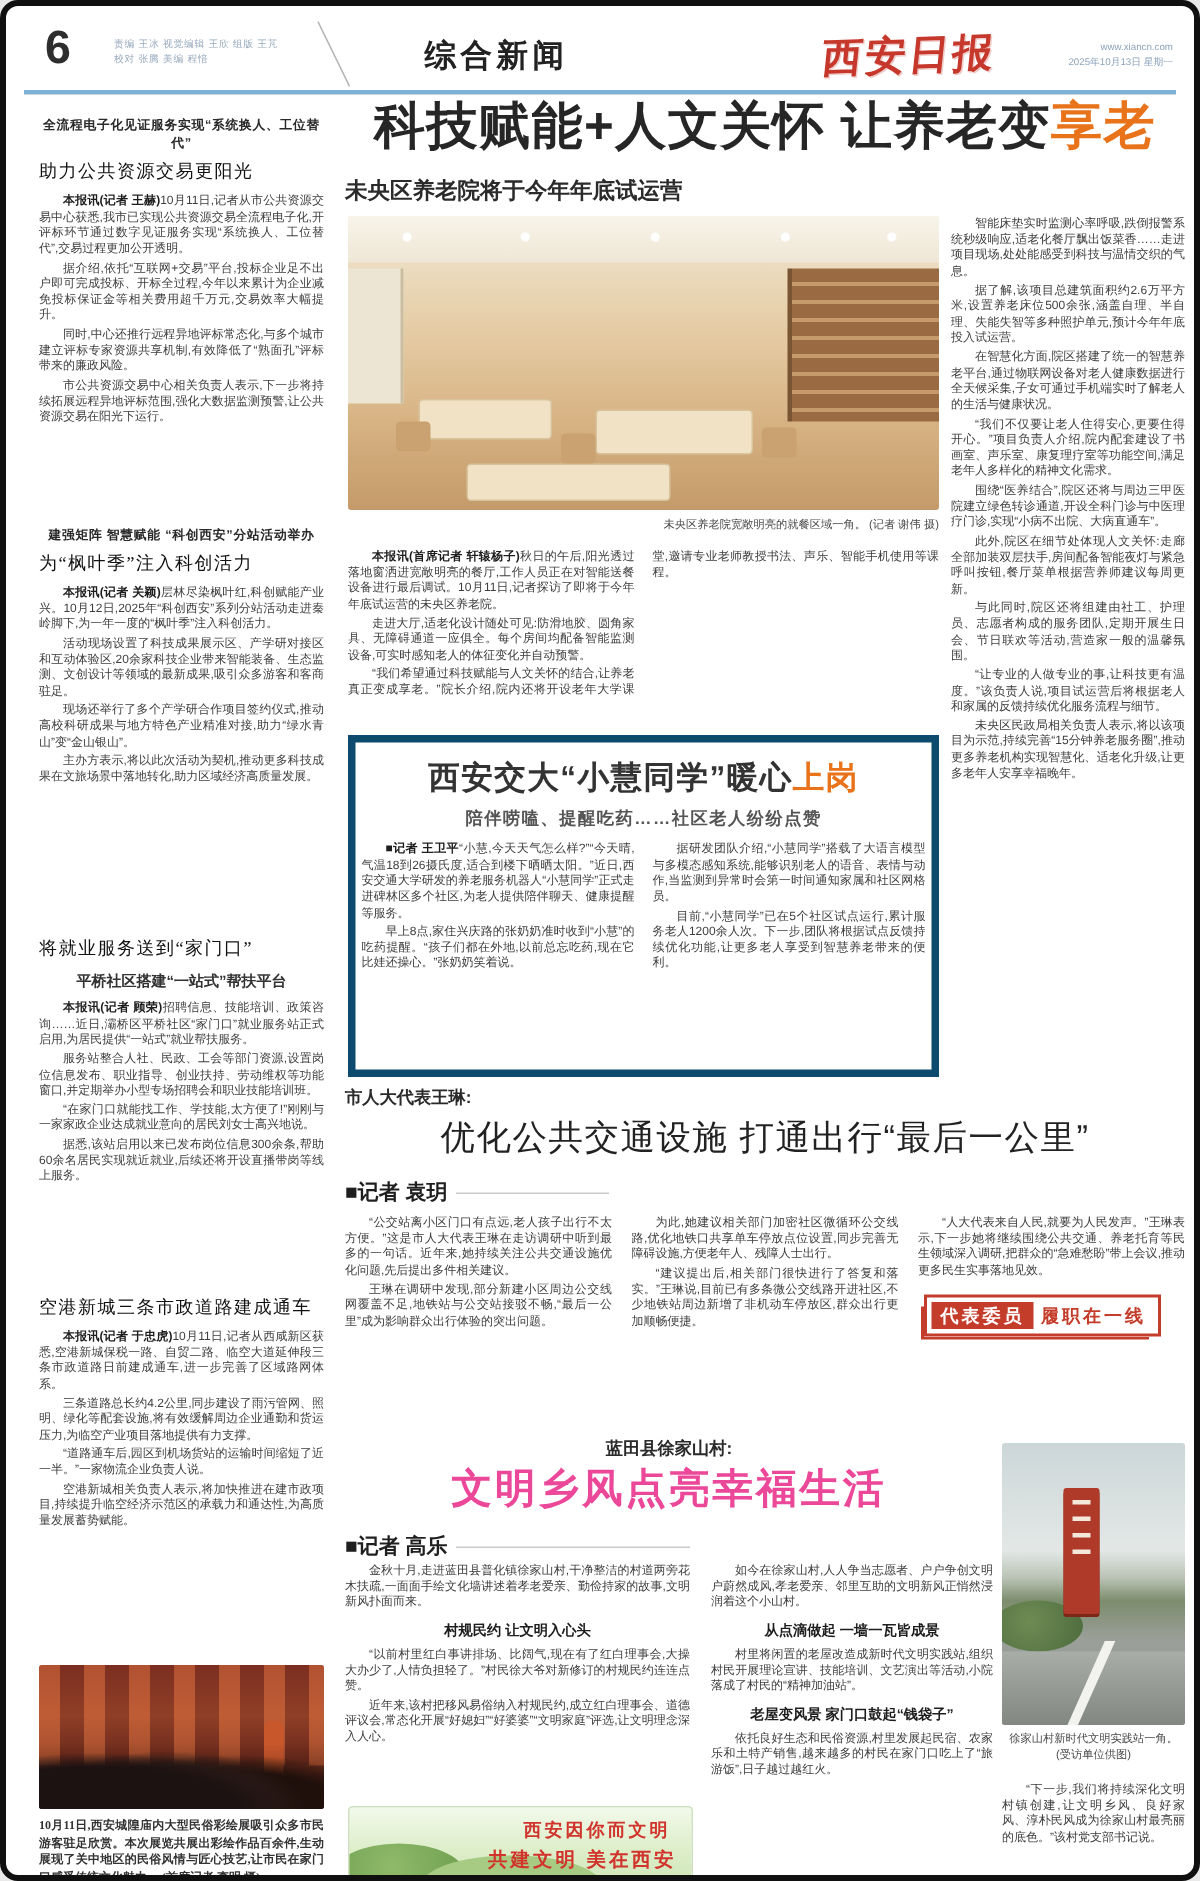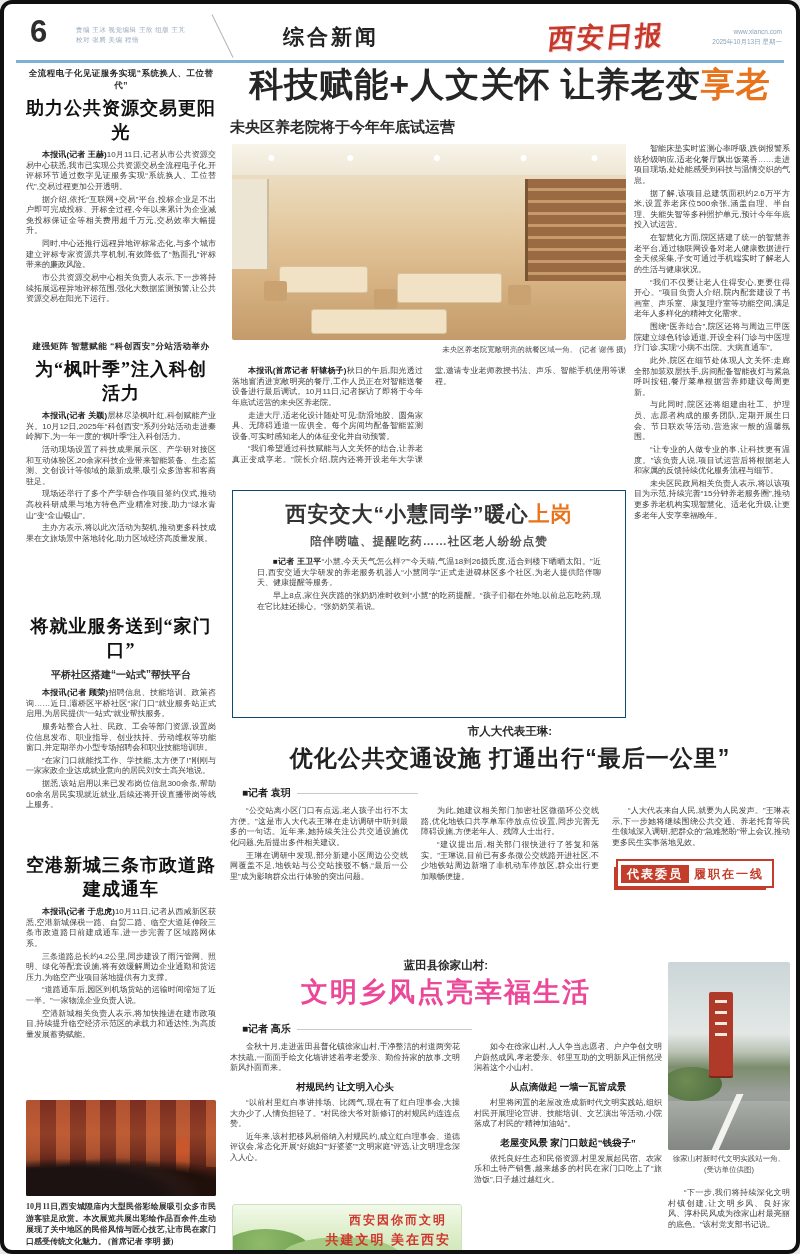--- a/index.html
+++ b/index.html
@@ -12,30 +12,30 @@
   .slash{position:absolute;left:196px;top:-4px;width:1px;height:48px;background:#b4b4b4;transform:rotate(-26deg);}
   .section-title{position:absolute;left:246px;top:7px;font-size:21px;font-weight:900;color:#222;letter-spacing:3px;margin-left:11px;}
   .masthead{position:absolute;right:118px;top:3px;font-family:"Liberation Serif","DejaVu Serif",serif;
             font-size:27px;font-weight:bold;color:#c5382b;transform:rotate(-2deg) skewX(-8deg);
             letter-spacing:2px;text-shadow:1px 1px 0 rgba(197,56,43,.25);}
   .webdate{position:absolute;right:0;top:11px;text-align:right;font-size:6.5px;line-height:1.6;color:#8da3bb;}
   .rule-blue{position:absolute;left:12px;right:12px;top:56px;height:3px;background:#7fb0d6;}
   
   .para{margin:0 0 2px;font-size:8px;line-height:1.33;color:#3d3d3d;text-align:justify;text-indent:2em;}
   .para b{color:#1d1d1d;}
-  .byline{display:flex;align-items:center;gap:6px;font-size:10px;font-weight:bold;color:#1f1f1f;margin-left:12px;}
+  .byline{display:flex;align-items:center;gap:6px;font-size:14px;font-weight:bold;color:#1f1f1f;}
   .byline .rule{flex:1;border-top:1px solid #c9c9c9;}
   .subhd{font-size:9.5px;font-weight:800;text-align:center;margin:7px 0 4px;color:#1d1d1d;}
   .caption{font-size:7.5px;color:#4a4a4a;line-height:1.4;}
   
   .leftcol{position:absolute;left:22px;top:64px;width:190px;}
   .lart{overflow:hidden;margin-bottom:9px;}
   .lkicker{font-size:8.5px;font-weight:bold;color:#2a2a2a;text-align:center;letter-spacing:.5px;}
-  .lheadline{font-family:"Liberation Serif","DejaVu Serif",serif;font-size:18px;font-weight:700;
-             color:#111;text-align:center;letter-spacing:1px;margin:4px 0 6px;}
+  .lheadline{font-family:"Liberation Serif","DejaVu Serif",serif;font-size:12px;font-weight:400;
+             color:#111;text-align:left;letter-spacing:1px;margin:4px 0 6px;}
   .lsubhd{font-size:10px;font-weight:bold;color:#333;text-align:center;margin:0 0 6px;}
   
   .main{position:absolute;left:226px;top:62px;width:560px;height:1192px;}
   .main-hl{position:absolute;left:0;top:0;width:560px;text-align:center;font-size:34px;font-weight:700;
            color:#262626;letter-spacing:1px;line-height:1.1;}
   .main-sub{position:absolute;left:0;top:52px;width:560px;text-align:left;font-size:15px;font-weight:bold;color:#2b2b2b;}
   .accent{color:#e8731a;}
   
   .photo{position:relative;overflow:hidden;border-radius:2px;}
   .photo-main{position:absolute;left:2px;top:78px;width:394px;height:196px;
@@ -71,29 +71,29 @@
     background:radial-gradient(circle at 40% 40%,#6e8b54,#4c6b3c);}
   .pv-road{position:absolute;left:0;bottom:0;width:100%;height:26%;background:linear-gradient(180deg,#a9ada7,#838781);}
   .pv-stripe{position:absolute;left:46%;bottom:0;width:7px;height:30%;background:#f2f2ee;transform:skewX(-24deg);}
   
   .main-cap{position:absolute;left:2px;top:279px;width:394px;text-align:right;}
   .twocol{position:absolute;left:2px;top:300px;width:394px;height:118px;overflow:hidden;
           column-count:2;column-gap:12px;column-fill:auto;}
   .rightcol{position:absolute;left:404px;top:78px;width:156px;height:578px;overflow:hidden;}
   
   .boxart{position:absolute;left:2px;top:424px;width:394px;height:228px;box-sizing:border-box;
-          border:1px solid #0c4a6e;padding:9px 24px 8px;}
+          border:5px solid #0c4a6e;padding:9px 4px 8px;}
   .box-hl{text-align:center;font-size:21px;font-weight:900;color:#333;letter-spacing:1px;}
   .box-sub{text-align:center;font-size:11.5px;font-weight:bold;color:#555;margin-top:6px;letter-spacing:1px;}
   .box-cols{display:flex;gap:12px;margin-top:8px;}
   .box-col{flex:1;height:146px;overflow:hidden;}
   
   .wl{position:absolute;left:0;top:658px;width:560px;}
-  .wl-kicker{text-align:center;font-size:11.5px;font-weight:bold;color:#2a2a2a;}
-  .wl-hl{text-align:center;font-size:23px;font-weight:700;color:#222;letter-spacing:1px;margin-top:4px;}
+  .wl-kicker{text-align:left;font-size:11.5px;font-weight:bold;color:#2a2a2a;}
+  .wl-hl{text-align:center;font-size:23px;font-weight:400;color:#222;letter-spacing:1px;margin-top:4px;}
   .wl-byline{width:176px;margin-top:12px;}
   .wl-cols{display:flex;gap:13px;margin-top:6px;}
   .wl-col{flex:1;height:160px;overflow:hidden;}
   .badge{display:inline-block;border:2px solid #c43c2a;padding:3px 8px 3px 3px;margin:8px 0 0 4px;
          box-shadow:-5px 5px 0 -3px #c43c2a;}
   .badge .bp{background:#c43c2a;color:#fff;font-size:12px;font-weight:bold;padding:2px 6px;letter-spacing:2px;}
   .badge .bs{color:#c43c2a;font-size:12px;font-weight:bold;letter-spacing:2px;padding-left:5px;}
   
   .bot{position:absolute;left:0;top:892px;width:560px;height:300px;}
   .bot-kicker{position:absolute;left:0;top:0;width:432px;text-align:center;font-size:11.5px;font-weight:bold;color:#2a2a2a;}
@@ -130,21 +130,21 @@
     <div class="masthead">西安日报</div>
     <div class="webdate">
       <div>www.xiancn.com</div>
       <div>2025年10月13日 星期一</div>
     </div>
   </div>
   <div class="rule-blue"></div>
 
   <div class="leftcol">
 
-    <div class="lart" style="height:264px;">
+    <div class="lart" style="height:264px;margin-top:10px;">
       <div class="lkicker">全流程电子化见证服务实现“系统换人、工位替代”</div>
       <div class="lheadline">助力公共资源交易更阳光</div>
       <p class="para"><b>本报讯(记者 王赫)</b><span>10月11日,记者从市公共资源交易中心获悉,我市已实现公共资源交易全流程电子化,开评标环节通过数字见证服务实现“系统换人、工位替代”,交易过程更加公开透明。</span></p>
       <div>
           <p class="para">据介绍,依托“互联网+交易”平台,投标企业足不出户即可完成投标、开标全过程,今年以来累计为企业减免投标保证金等相关费用超千万元,交易效率大幅提升。</p>
           <p class="para">同时,中心还推行远程异地评标常态化,与多个城市建立评标专家资源共享机制,有效降低了“熟面孔”评标带来的廉政风险。</p>
           <p class="para">市公共资源交易中心相关负责人表示,下一步将持续拓展远程异地评标范围,强化大数据监测预警,让公共资源交易在阳光下运行。</p>
         </div>
     </div>
 
@@ -232,20 +232,26 @@
     <div class="boxart">
       <div class="box-hl"><span>西安交大“小慧同学”暖心</span><span class="accent">上岗</span></div>
       <div class="box-sub">陪伴唠嗑、提醒吃药……社区老人纷纷点赞</div>
       <div class="box-cols">
         <div class="box-col">
           <p class="para"><b>■记者 王卫平</b><span>“小慧,今天天气怎么样?”“今天晴,气温18到26摄氏度,适合到楼下晒晒太阳。”近日,西安交通大学研发的养老服务机器人“小慧同学”正式走进碑林区多个社区,为老人提供陪伴聊天、健康提醒等服务。</span></p>
           <div>
               <p class="para">早上8点,家住兴庆路的张奶奶准时收到“小慧”的吃药提醒。“孩子们都在外地,以前总忘吃药,现在它比娃还操心。”张奶奶笑着说。</p>
             </div>
         </div>
+        <div class="box-col">
+          <div>
+              <p class="para">据研发团队介绍,“小慧同学”搭载了大语言模型与多模态感知系统,能够识别老人的语音、表情与动作,当监测到异常时会第一时间通知家属和社区网格员。</p>
+              <p class="para">目前,“小慧同学”已在5个社区试点运行,累计服务老人1200余人次。下一步,团队将根据试点反馈持续优化功能,让更多老人享受到智慧养老带来的便利。</p>
+            </div>
+        </div>
       </div>
     </div>
 
     <div class="wl">
       <div class="wl-kicker">市人大代表王琳:</div>
       <div class="wl-hl">优化公共交通设施 打通出行“最后一公里”</div>
       <div class="byline wl-byline">
         <span>■记者 袁玥</span>
         <div class="rule"></div>
       </div>

